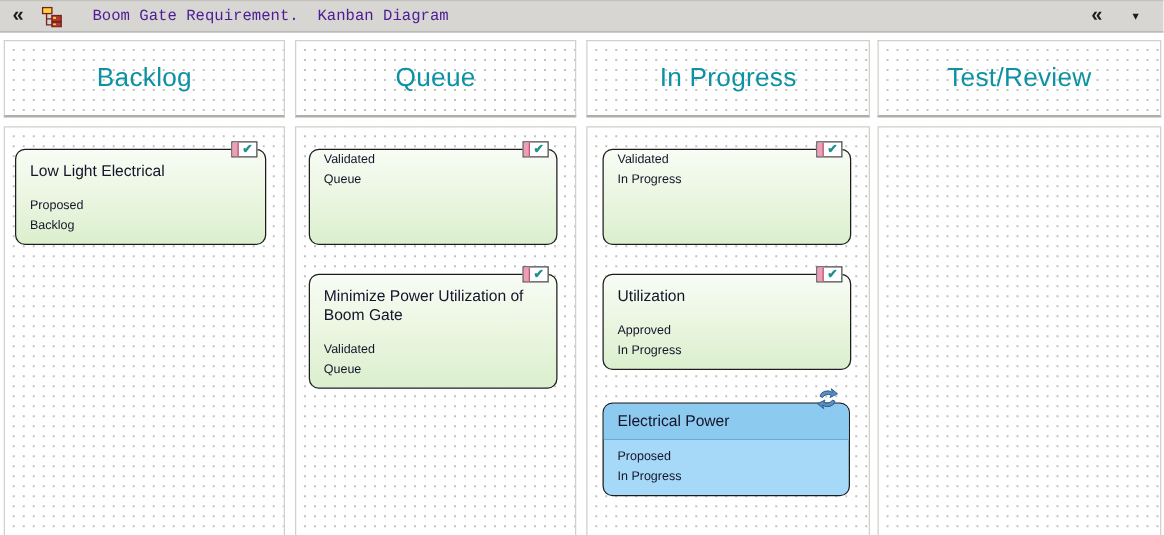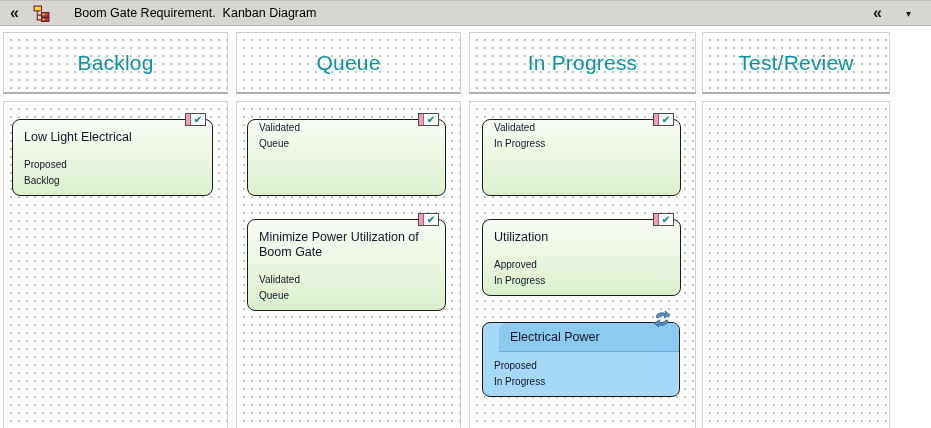--- a/index.html
+++ b/index.html
@@ -13,55 +13,55 @@
   .topbar {
     position:absolute; top:0; left:0; width:931px; height:26px;
     background:#d7d6d2; border-top:1px solid #c2c1bd; border-bottom:1px solid #b3b2ae;
     display:flex; align-items:center;
   }
   .tb-chev {
     font-weight:bold; font-size:16px; color:#1c1c1c; line-height:24px;
     padding:0 6px; margin-left:4px; cursor:default;
   }
   .tb-icon { width:17px; height:17px; margin-left:8px; }
-  .tb-title { color:#000000; font-size:12.5px; margin-left:24px; white-space:pre; }
+  .tb-title { color:#4c1d95; font-size:12.5px; margin-left:24px; white-space:pre;font-family:Liberation Mono, monospace; }
   .tb-right { margin-left:auto; display:flex; align-items:center; padding-right:12px; }
   .tb-right .tb-chev { margin:0 10px; }
   .tb-drop { font-size:10px; color:#1c1c1c; padding:0 8px; }
 
   
   .panel {
     position:absolute;
     background-color:#ffffff;
     background-image: radial-gradient(circle, #c2c2c0 0.8px, transparent 1.1px);
     background-size: 8px 8px;
     background-position: 3px 3px;
     border:1px solid #d0d0cc;
   }
   .hdr { top:32px; height:62px; border-bottom:2px solid #aeaeaa;
          display:flex; align-items:center; justify-content:center; }
   .bdy { top:101px; height:340px; }
   .c0 { left:3px;   width:225px; }
   .c1 { left:236px; width:225px; }
   .c2 { left:469px; width:227px; }
-  .c3 { left:702px; width:188px; }
+  .c3 { left:702px; width:227px; }
   .hdr-label { font-size:21px; color:#0c92a3; letter-spacing:0.2px; }
 
   
   .card {
     position:absolute; border:1px solid #1d1d1d; border-radius:8px;
     color:#14142a;
   }
   .card.green { background: linear-gradient(180deg, #f8fcf5 0%, #ebf6e1 50%, #daefcd 100%); }
   .title-area { padding:10px 11px 12px; font-size:12.5px; line-height:15px; }
   .body-area  { padding:0 11px; font-size:10px; line-height:16px; }
   .card.blue  { background:#a6d9f8; }
   .card.blue .title-area {
     background:#8ccaf0; border-bottom:1px solid #69add9;
-    border-radius:7px 7px 0 0; padding:7px 11px 6px;margin-left:16px;
+    border-radius:7px 7px 0 0; padding:7px 11px 6px;
   }
   .card.blue .body-area { padding:6px 11px; }
 
   
   .card-a { left:12px;  top:119px; width:201px; height:77px; }
   .card-b { left:247px; top:119px; width:199px; height:77px; }
   .card-c { left:247px; top:219px; width:199px; height:92px; }
   .card-d { left:482px; top:119px; width:199px; height:77px; }
   .card-e { left:482px; top:219px; width:199px; height:77px; }
   .card-f { left:482px; top:322px; width:198px; height:75px; }

